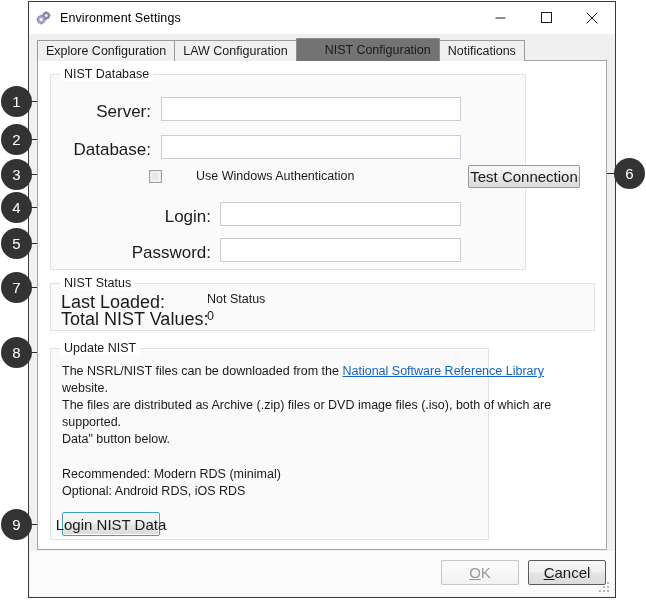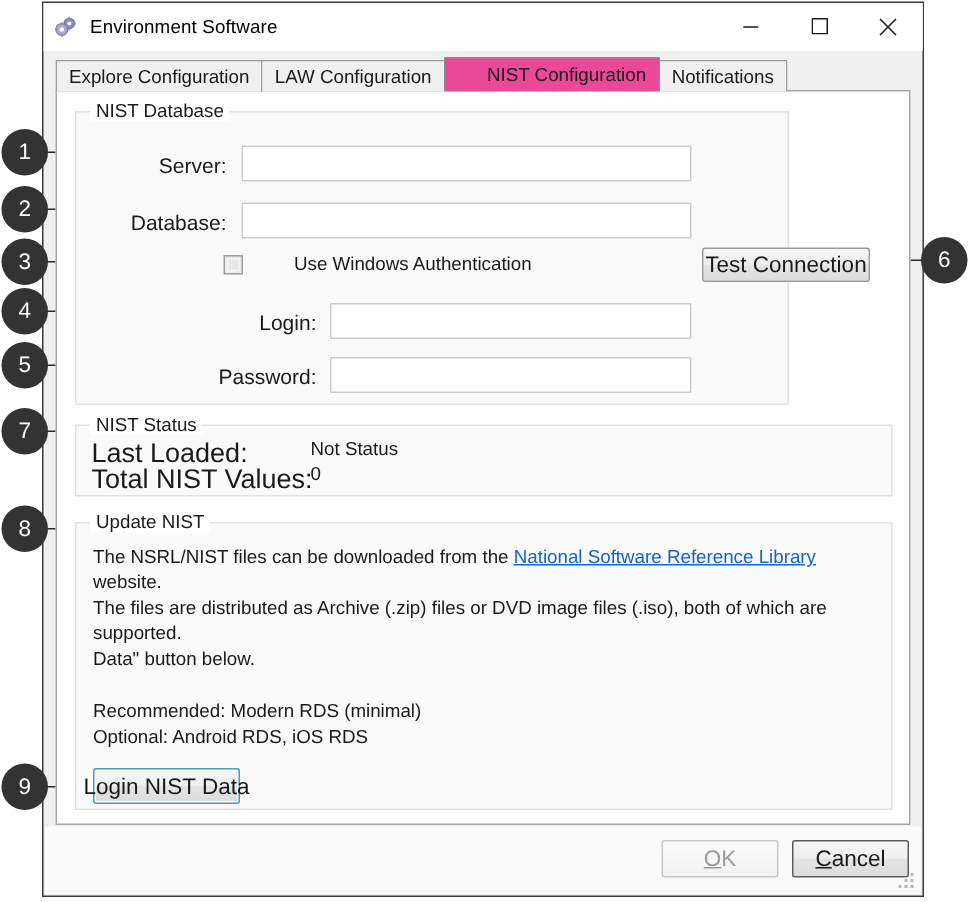--- a/index.html
+++ b/index.html
@@ -56,21 +56,21 @@
     display: flex; align-items: center;
     font-size: 12.5px; color: #1a1a1a;
     background: #f0f0f0;
     border: 1px solid #9a9a9a;
     border-bottom: none;
     box-sizing: border-box;
     margin-right: -1px;
     border-radius: 1px 1px 0 0;
   }
   .tab.active {
-    background: #ec4899;
+    background: #737373;
     height: 23px;
     border-color: #8c8c8c;
     position: relative;
     z-index: 5;
     box-shadow: 0 1px 0 0 #ffffff;
     padding-left: 28px;
   }
 
   .tabpanel {
     position: absolute;
@@ -95,21 +95,21 @@
     top: -8px; left: 9px;
     background: #ffffff;
     padding: 0 4px;
     font-size: 12.5px;
     color: #1a1a1a;
     white-space: nowrap;
   }
 
   .field-label {
     position: absolute;
-    font-size: 14px; color: #1a1a1a;
+    font-size: 17px; color: #1a1a1a;
     text-align: right;
     white-space: nowrap;
   }
   .text-input {
     position: absolute;
     background: #ffffff;
     border: 1px solid #c8cdd4;
     box-sizing: border-box;
     font-family: "Liberation Sans", sans-serif;
     font-size: 12.5px;
@@ -232,21 +232,21 @@
             <rect x="4.6" y="4.9" width="1.3" height="1.6"></rect>
             <rect x="0.7" y="8.9" width="1.6" height="1.4"></rect>
             <rect x="8.2" y="8.9" width="1.6" height="1.4"></rect>
             <rect x="4.6" y="12.9" width="1.3" height="1.6"></rect>
             <rect x="9.6" y="1.2" width="1.2" height="1.4"></rect>
             <rect x="9.6" y="8.7" width="1.2" height="1.4"></rect>
             <rect x="13.2" y="4.9" width="1.4" height="1.3"></rect>
           </g>
         </svg>
       </div>
-      <div class="title-text">Environment Software</div>
+      <div class="title-text">Environment Settings</div>
       <div class="win-buttons">
         <div class="win-btn">
           <svg width="11" height="11" viewBox="0 0 11 11">
               <line x1="0.5" y1="6" x2="10.5" y2="6" stroke="#1a1a1a" stroke-width="1"></line>
             </svg>
         </div>
         <div class="win-btn">
           <svg width="11" height="11" viewBox="0 0 11 11">
               <rect x="0.5" y="0.5" width="10" height="10" fill="none" stroke="#1a1a1a" stroke-width="1"></rect>
             </svg>
@@ -304,21 +304,21 @@
         </div>
 
         <div class="groupbox" style="left:12px; top:222px; width:545px; height:48px;">
           <div class="gb-legend">NIST Status</div>
           <div class="stat-label" style="left:10px; top:8px;">Last Loaded:</div>
           <div class="stat-value" style="left:156px; top:8px;">Not Status</div>
           <div class="stat-label" style="left:10px; top:25px;">Total NIST Values:</div>
           <div class="stat-value" style="left:156px; top:25px;">0</div>
         </div>
 
-        <div class="groupbox" style="left:12px; top:287px; width:545px; height:192px;padding-left:48px;">
+        <div class="groupbox" style="left:12px; top:287px; width:439px; height:192px;padding-left:48px;">
           <div class="gb-legend">Update NIST</div>
 
           <div class="body-text" style="left:11px; top:14px; width:525px;">
             <span>The NSRL/NIST files can be downloaded from the </span><a class="link" href="#">National Software Reference Library</a><span> website.</span>
           </div>
 
           <div class="body-text" style="left:11px; top:48px; width:530px;">
             <div>The files are distributed as Archive (.zip) files or DVD image files (.iso), both of which are supported.</div>
             <div>Data" button below.</div>
           </div>

